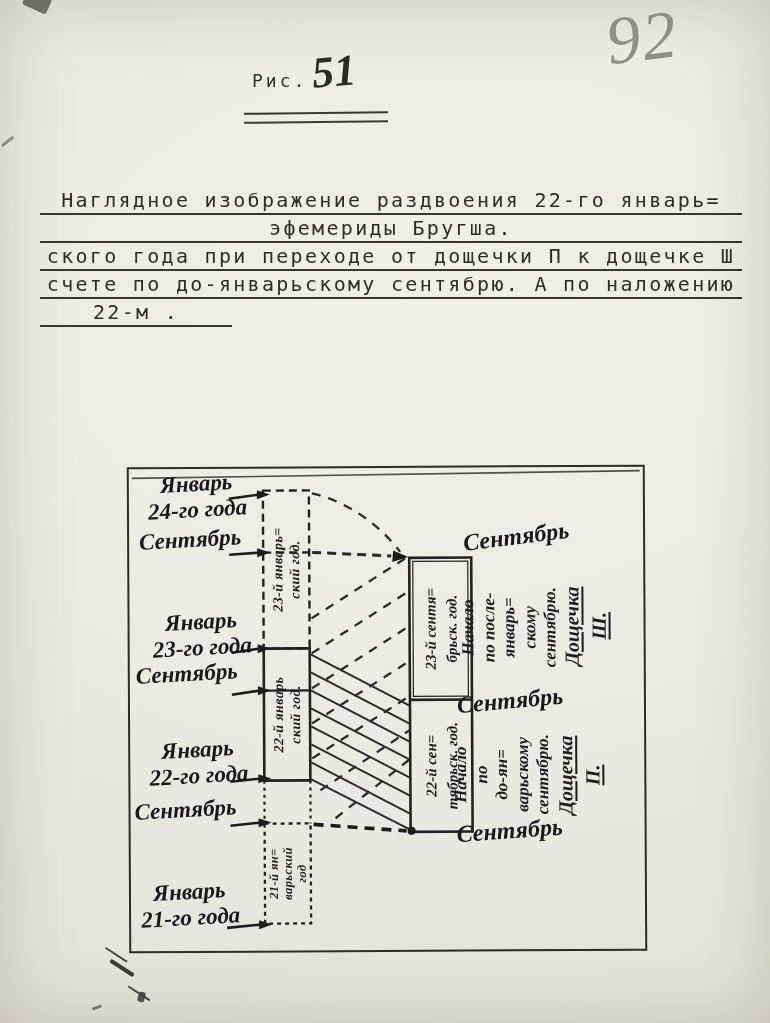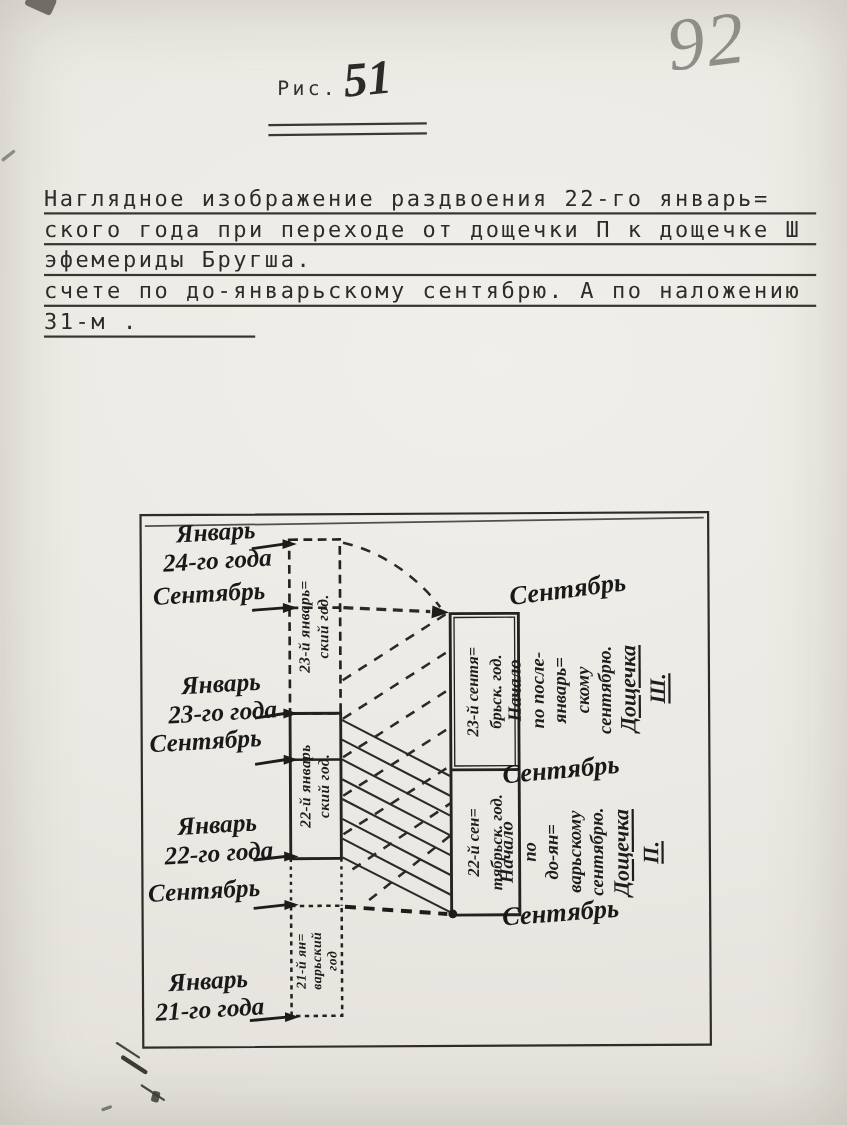--- a/index.html
+++ b/index.html
@@ -26,21 +26,21 @@
     position:absolute;left:312px;top:46px;
     font-family:"Liberation Serif",serif;font-style:italic;font-weight:600;
     font-size:44px;color:#2d2b27;transform:rotate(-5deg);
   }
   .title-underline{
     position:absolute;left:244px;top:112px;width:144px;height:7px;
     border-top:2.5px solid #3a3833;border-bottom:2.5px solid #3a3833;
     transform:rotate(-.6deg);
   }
   
-  .paragraph{position:absolute;left:40px;top:168px;width:702px;}
+  .paragraph{position:absolute;left:40px;top:188px;width:702px;text-align:center;}
   .pline{
     height:25px;border-bottom:2.2px solid #37352f;margin-bottom:1px;
     font-family:"DejaVu Sans Mono",monospace;font-size:20px;line-height:24px;
     letter-spacing:2.3px;color:#2e2c28;white-space:nowrap;overflow:visible;
   }
   .pshort{width:192px;}
   
   .diagram{
     position:absolute;left:128px;top:466px;width:514px;height:482px;
     border:2.5px solid #2e2c28;transform:rotate(-.3deg);
@@ -88,24 +88,24 @@
   <div class="sm sm0"></div>
 
   <div class="page-number">92</div>
 
   <div class="fig-label">Рис.</div>
   <div class="fig-num">51</div>
   <div class="title-underline"></div>
 
   <div class="paragraph">
     <div class="pline">Наглядное изображение раздвоения 22-го январь=</div>
+    <div class="pline">эфемериды Бругша.</div>
     <div class="pline">ского года при переходе от дощечки П к дощечке Ш</div>
-    <div class="pline">эфемериды Бругша.</div>
     <div class="pline">счете по до-январьскому сентябрю. А по наложению</div>
-    <div class="pline pshort">31-м .</div>
+    <div class="pline pshort">22-м .</div>
   </div>
 
   <div class="diagram">
 
     <svg width="514" height="482" viewBox="0 0 514 482">
       <g stroke="#2a2823" fill="none">
         <line x1="3" y1="9" x2="511" y2="4" stroke-width="1.6" opacity=".8"></line>
       </g>
 
       <g fill="none" stroke="#232220">

